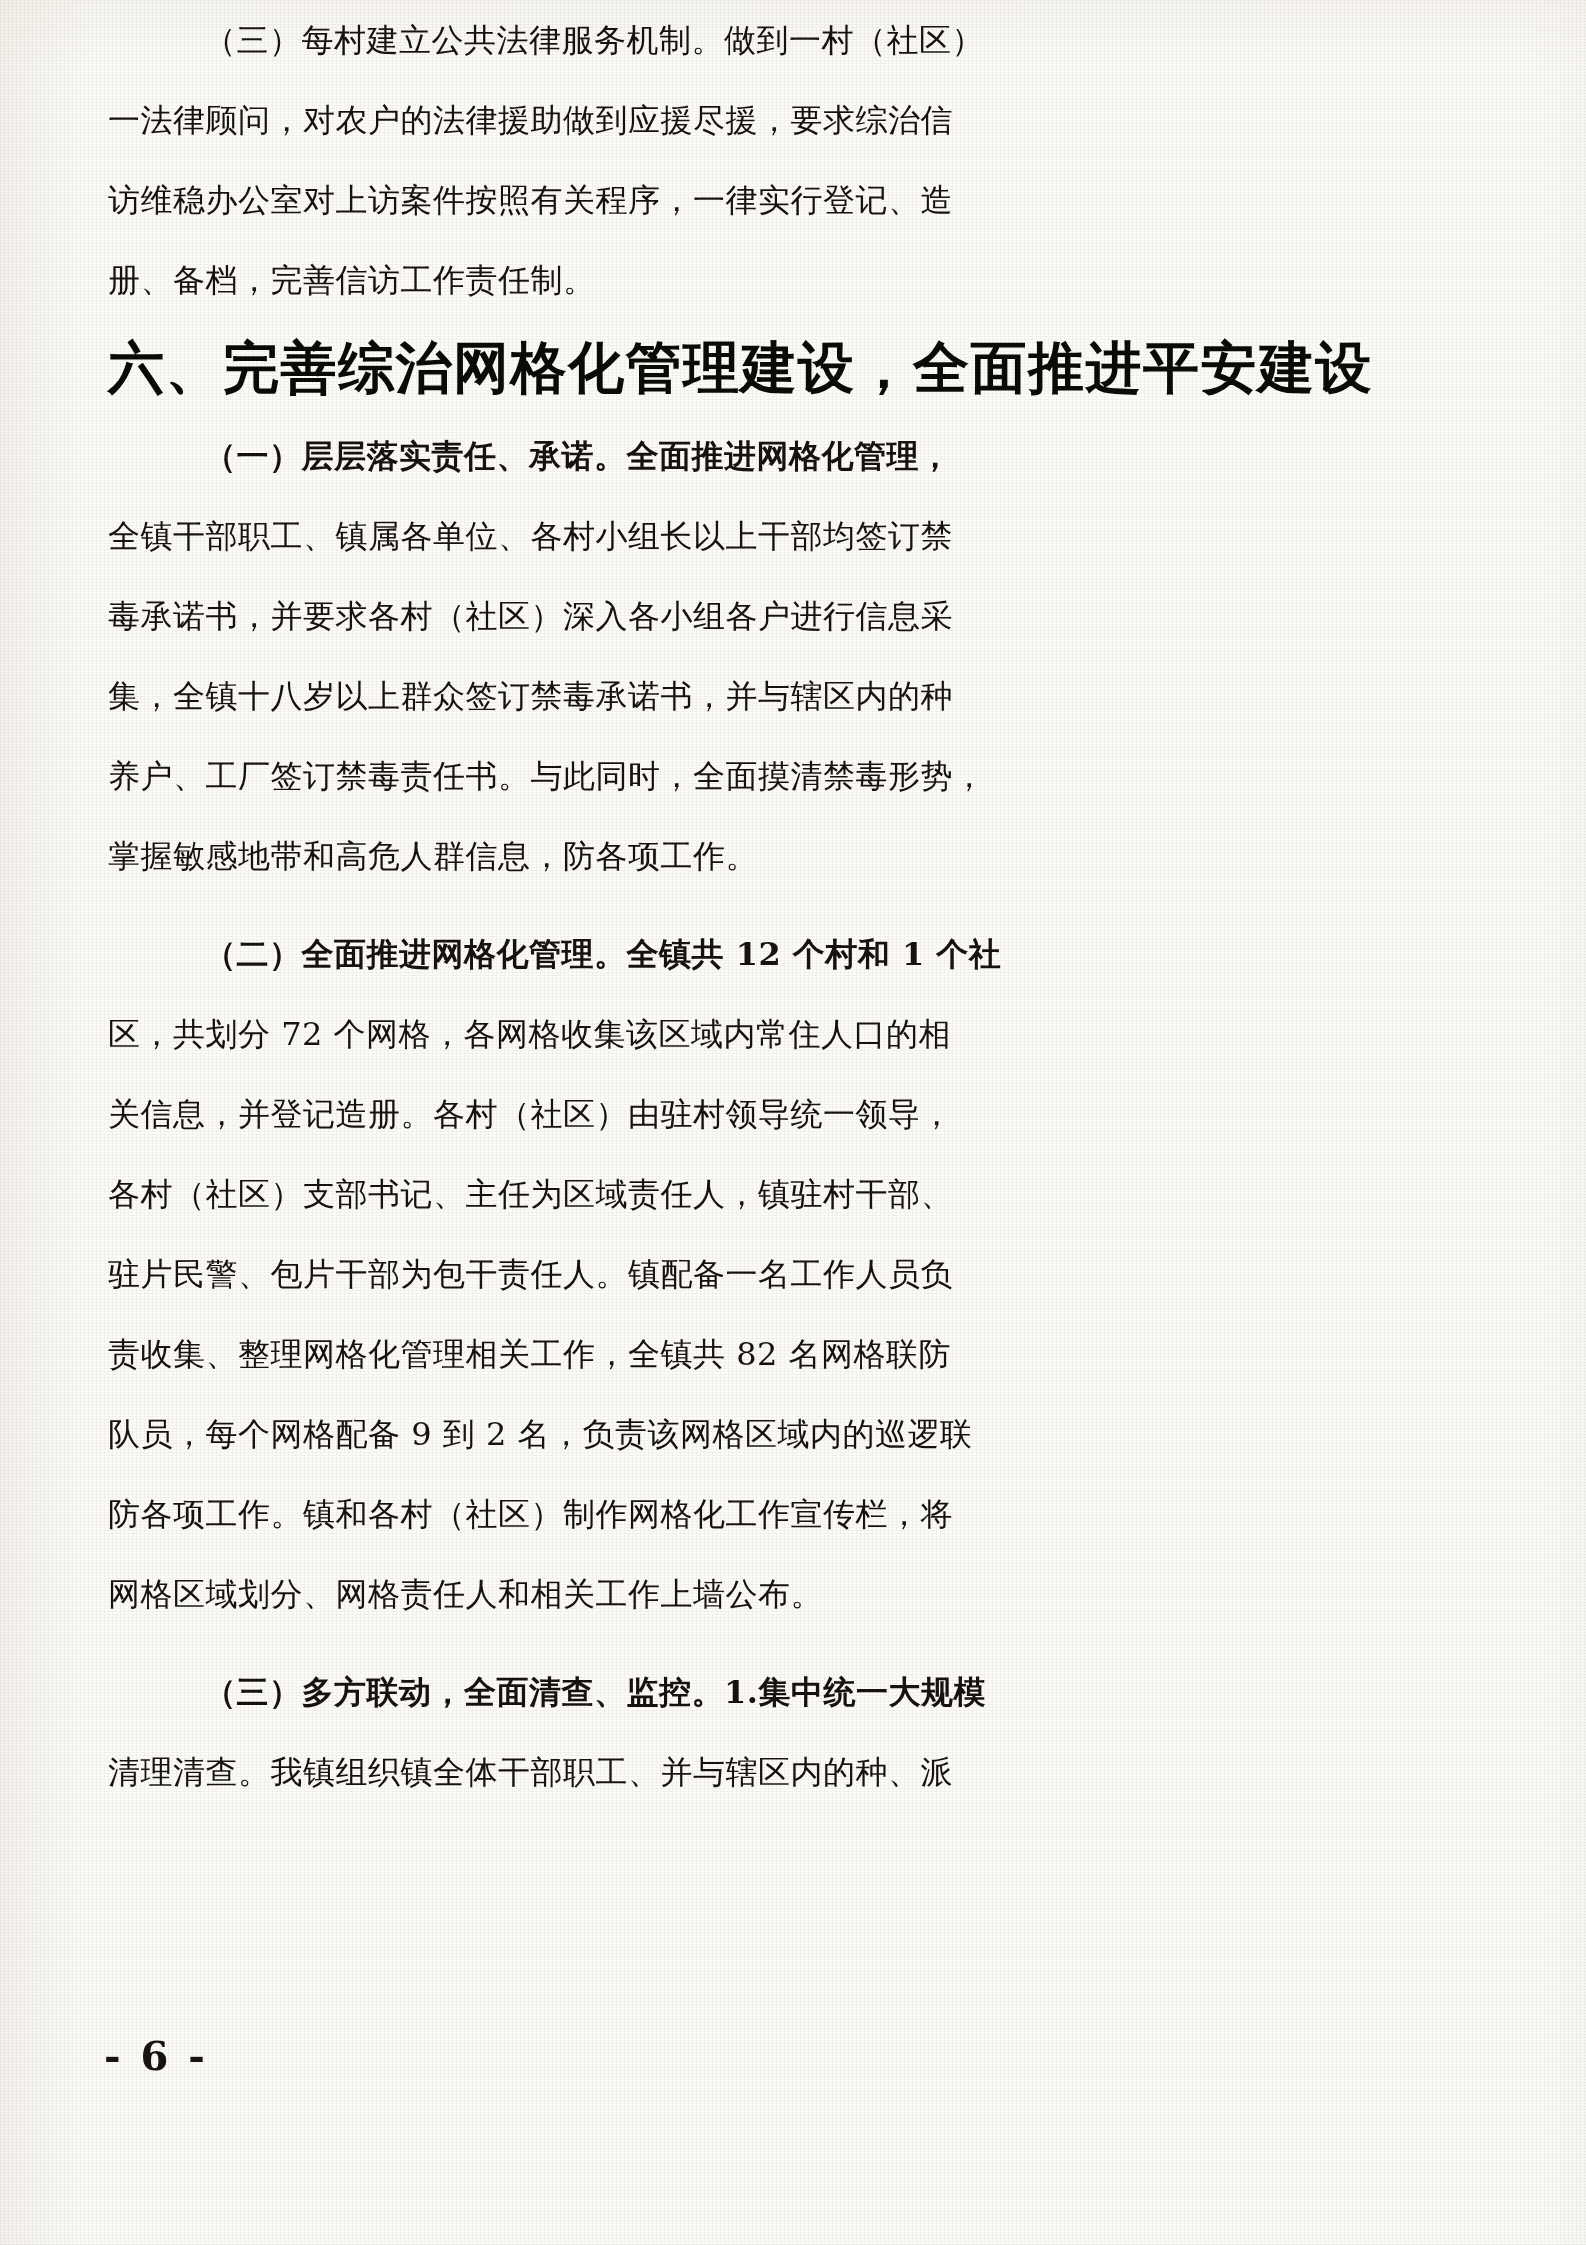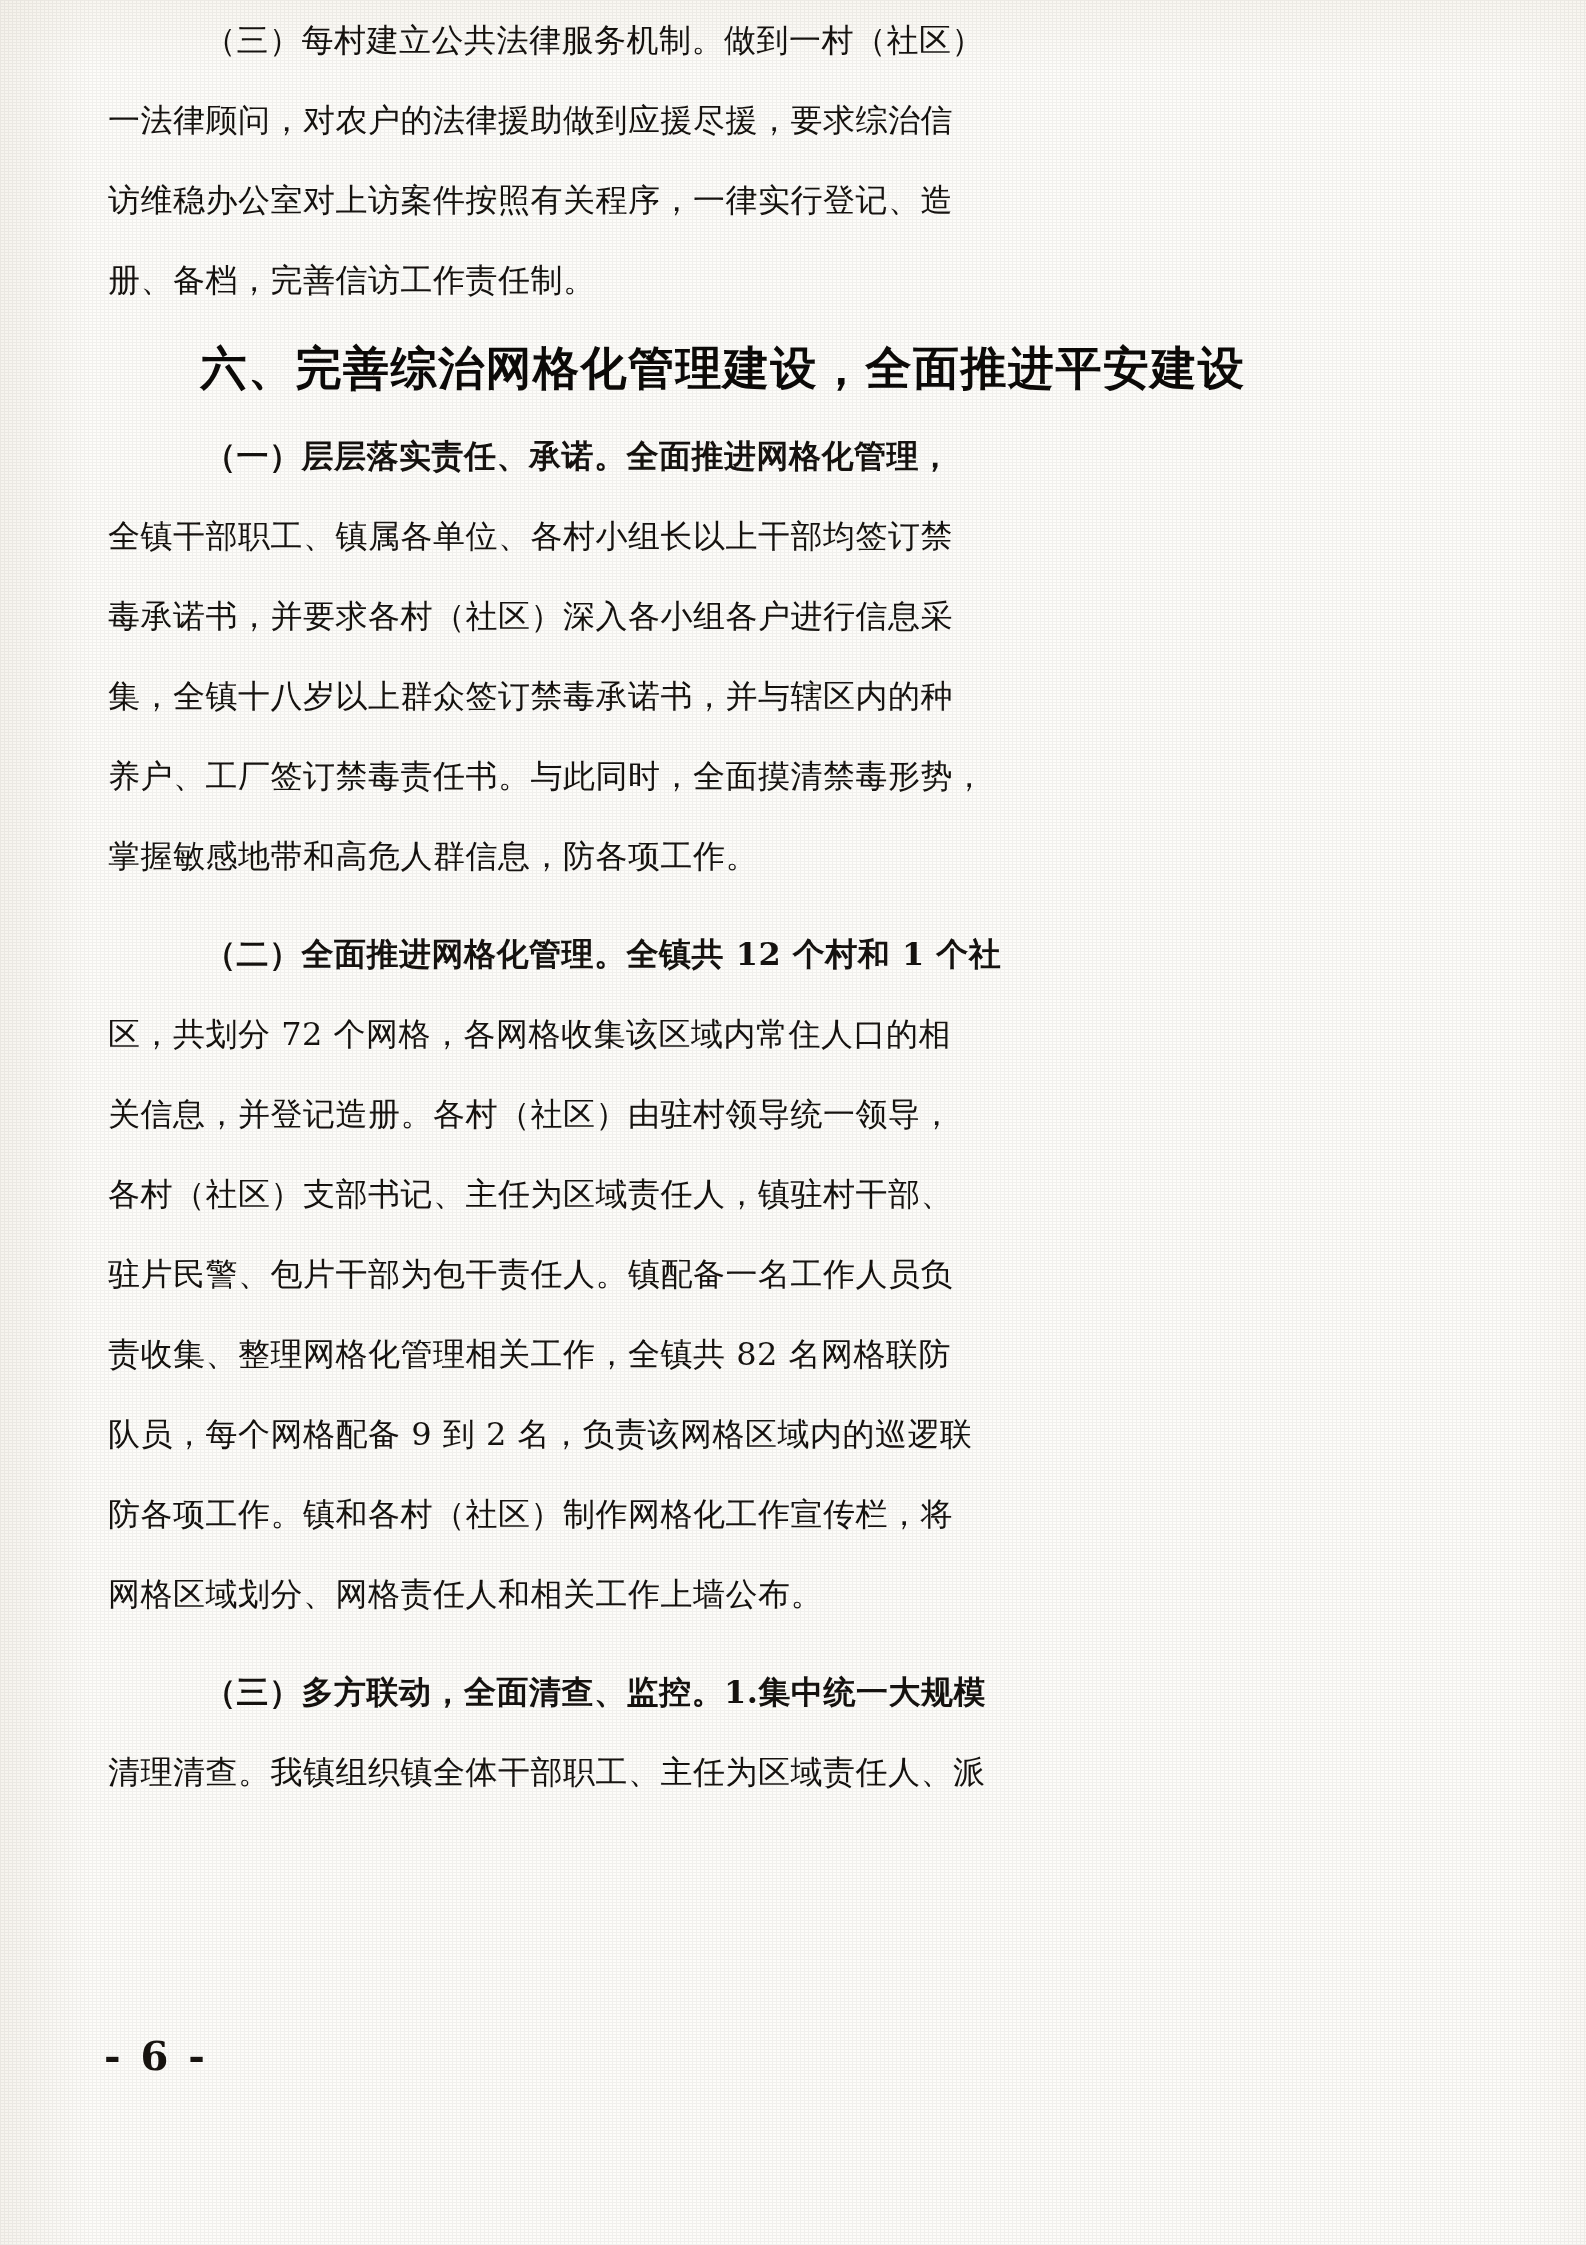--- a/index.html
+++ b/index.html
@@ -55,25 +55,24 @@
     text-indent: 96px;
   }
 
   
   .runin {
     font-weight: 600;
   }
 
   .heading-line {
     color: #0c0a08;
-    font-size: 46px;
+    font-size: 56px;
     line-height: 96px;
     height: 96px;
     font-weight: 700;
-    text-align: center;
     letter-spacing: 1.5px;
     white-space: pre;
     font-family: "DejaVu Sans", "Liberation Sans", sans-serif;
   }
 
   .spacer-sm { height: 18px; }
 
   .page-number {
     position: absolute;
     left: 104px;
@@ -124,19 +123,19 @@
       <div class="line">责收集、整理网格化管理相关工作，全镇共 82 名网格联防</div>
       <div class="line">队员，每个网格配备 9 到 2 名，负责该网格区域内的巡逻联</div>
       <div class="line">防各项工作。镇和各村（社区）制作网格化工作宣传栏，将</div>
       <div class="line">网格区域划分、网格责任人和相关工作上墙公布。</div>
     </div>
 
     <div class="spacer-sm"></div>
 
     <div>
       <div class="line indent runin">（三）多方联动，全面清查、监控。1.集中统一大规模</div>
-      <div class="line">清理清查。我镇组织镇全体干部职工、主任为区域责任人、派</div>
+      <div class="line">清理清查。我镇组织镇全体干部职工、并与辖区内的种、派</div>
     </div>
 
   </div>
 
   <div class="page-number">- 6 -</div>
 </div>
 
 </body></html>

